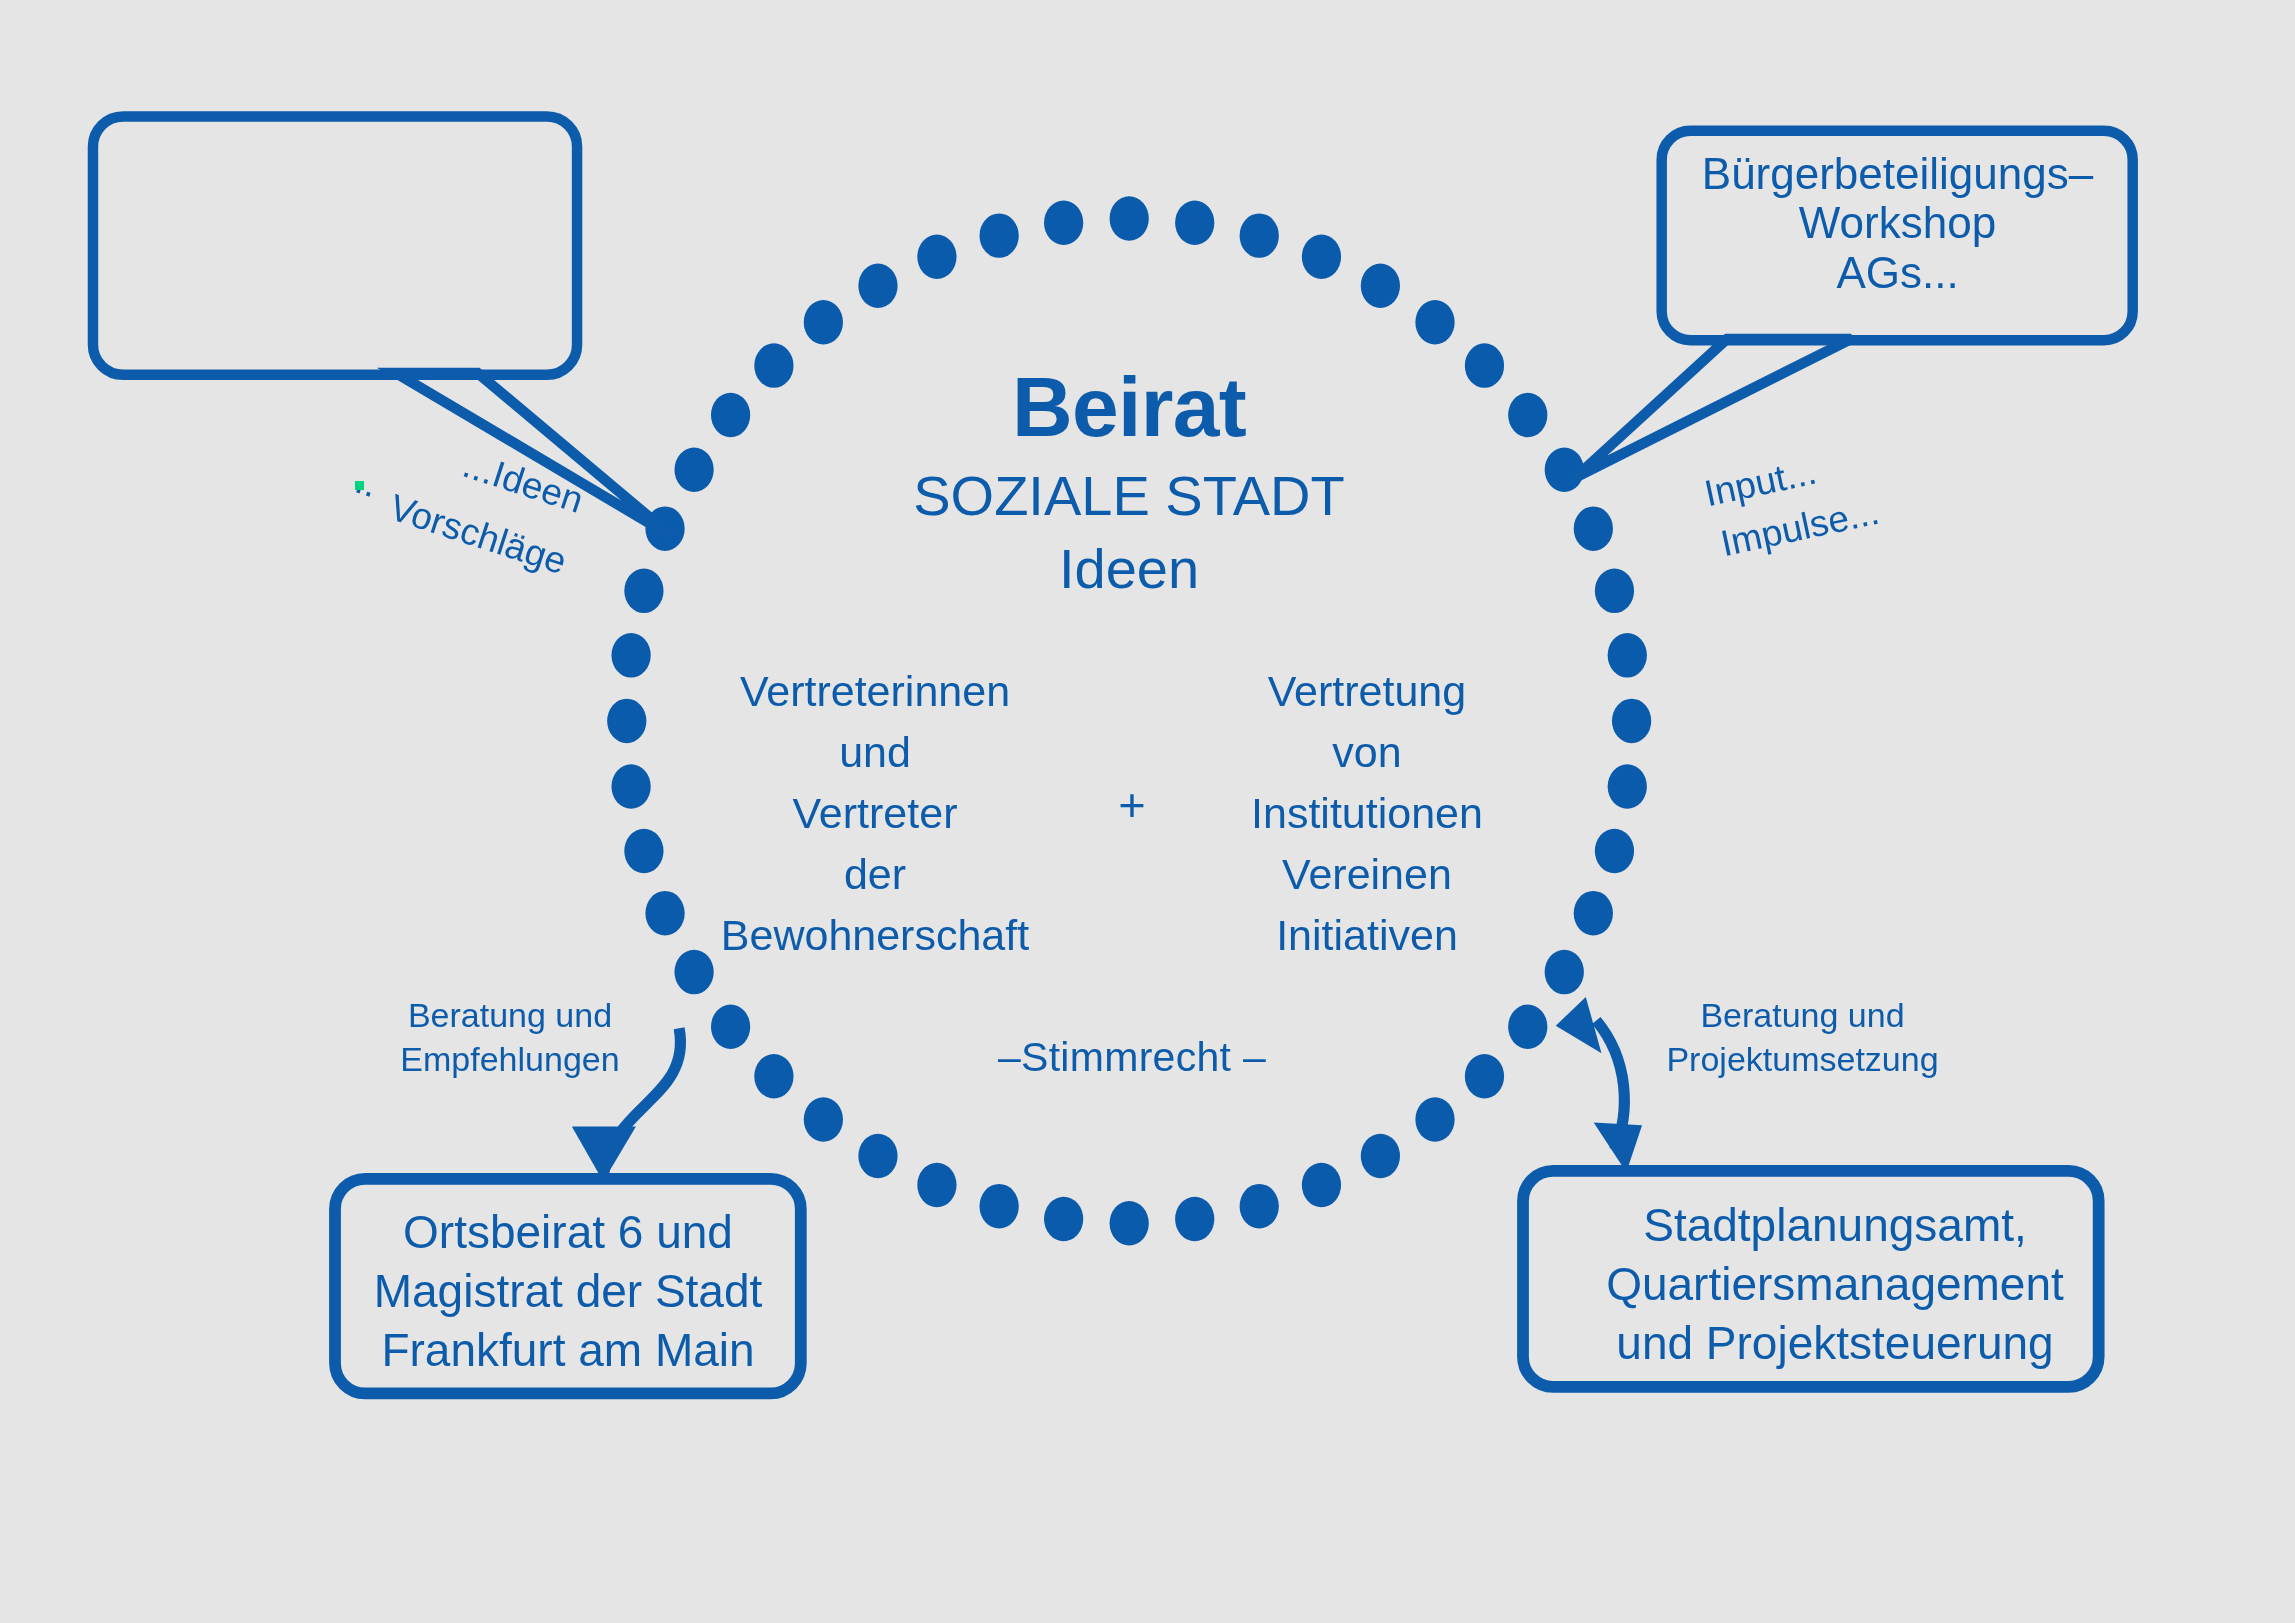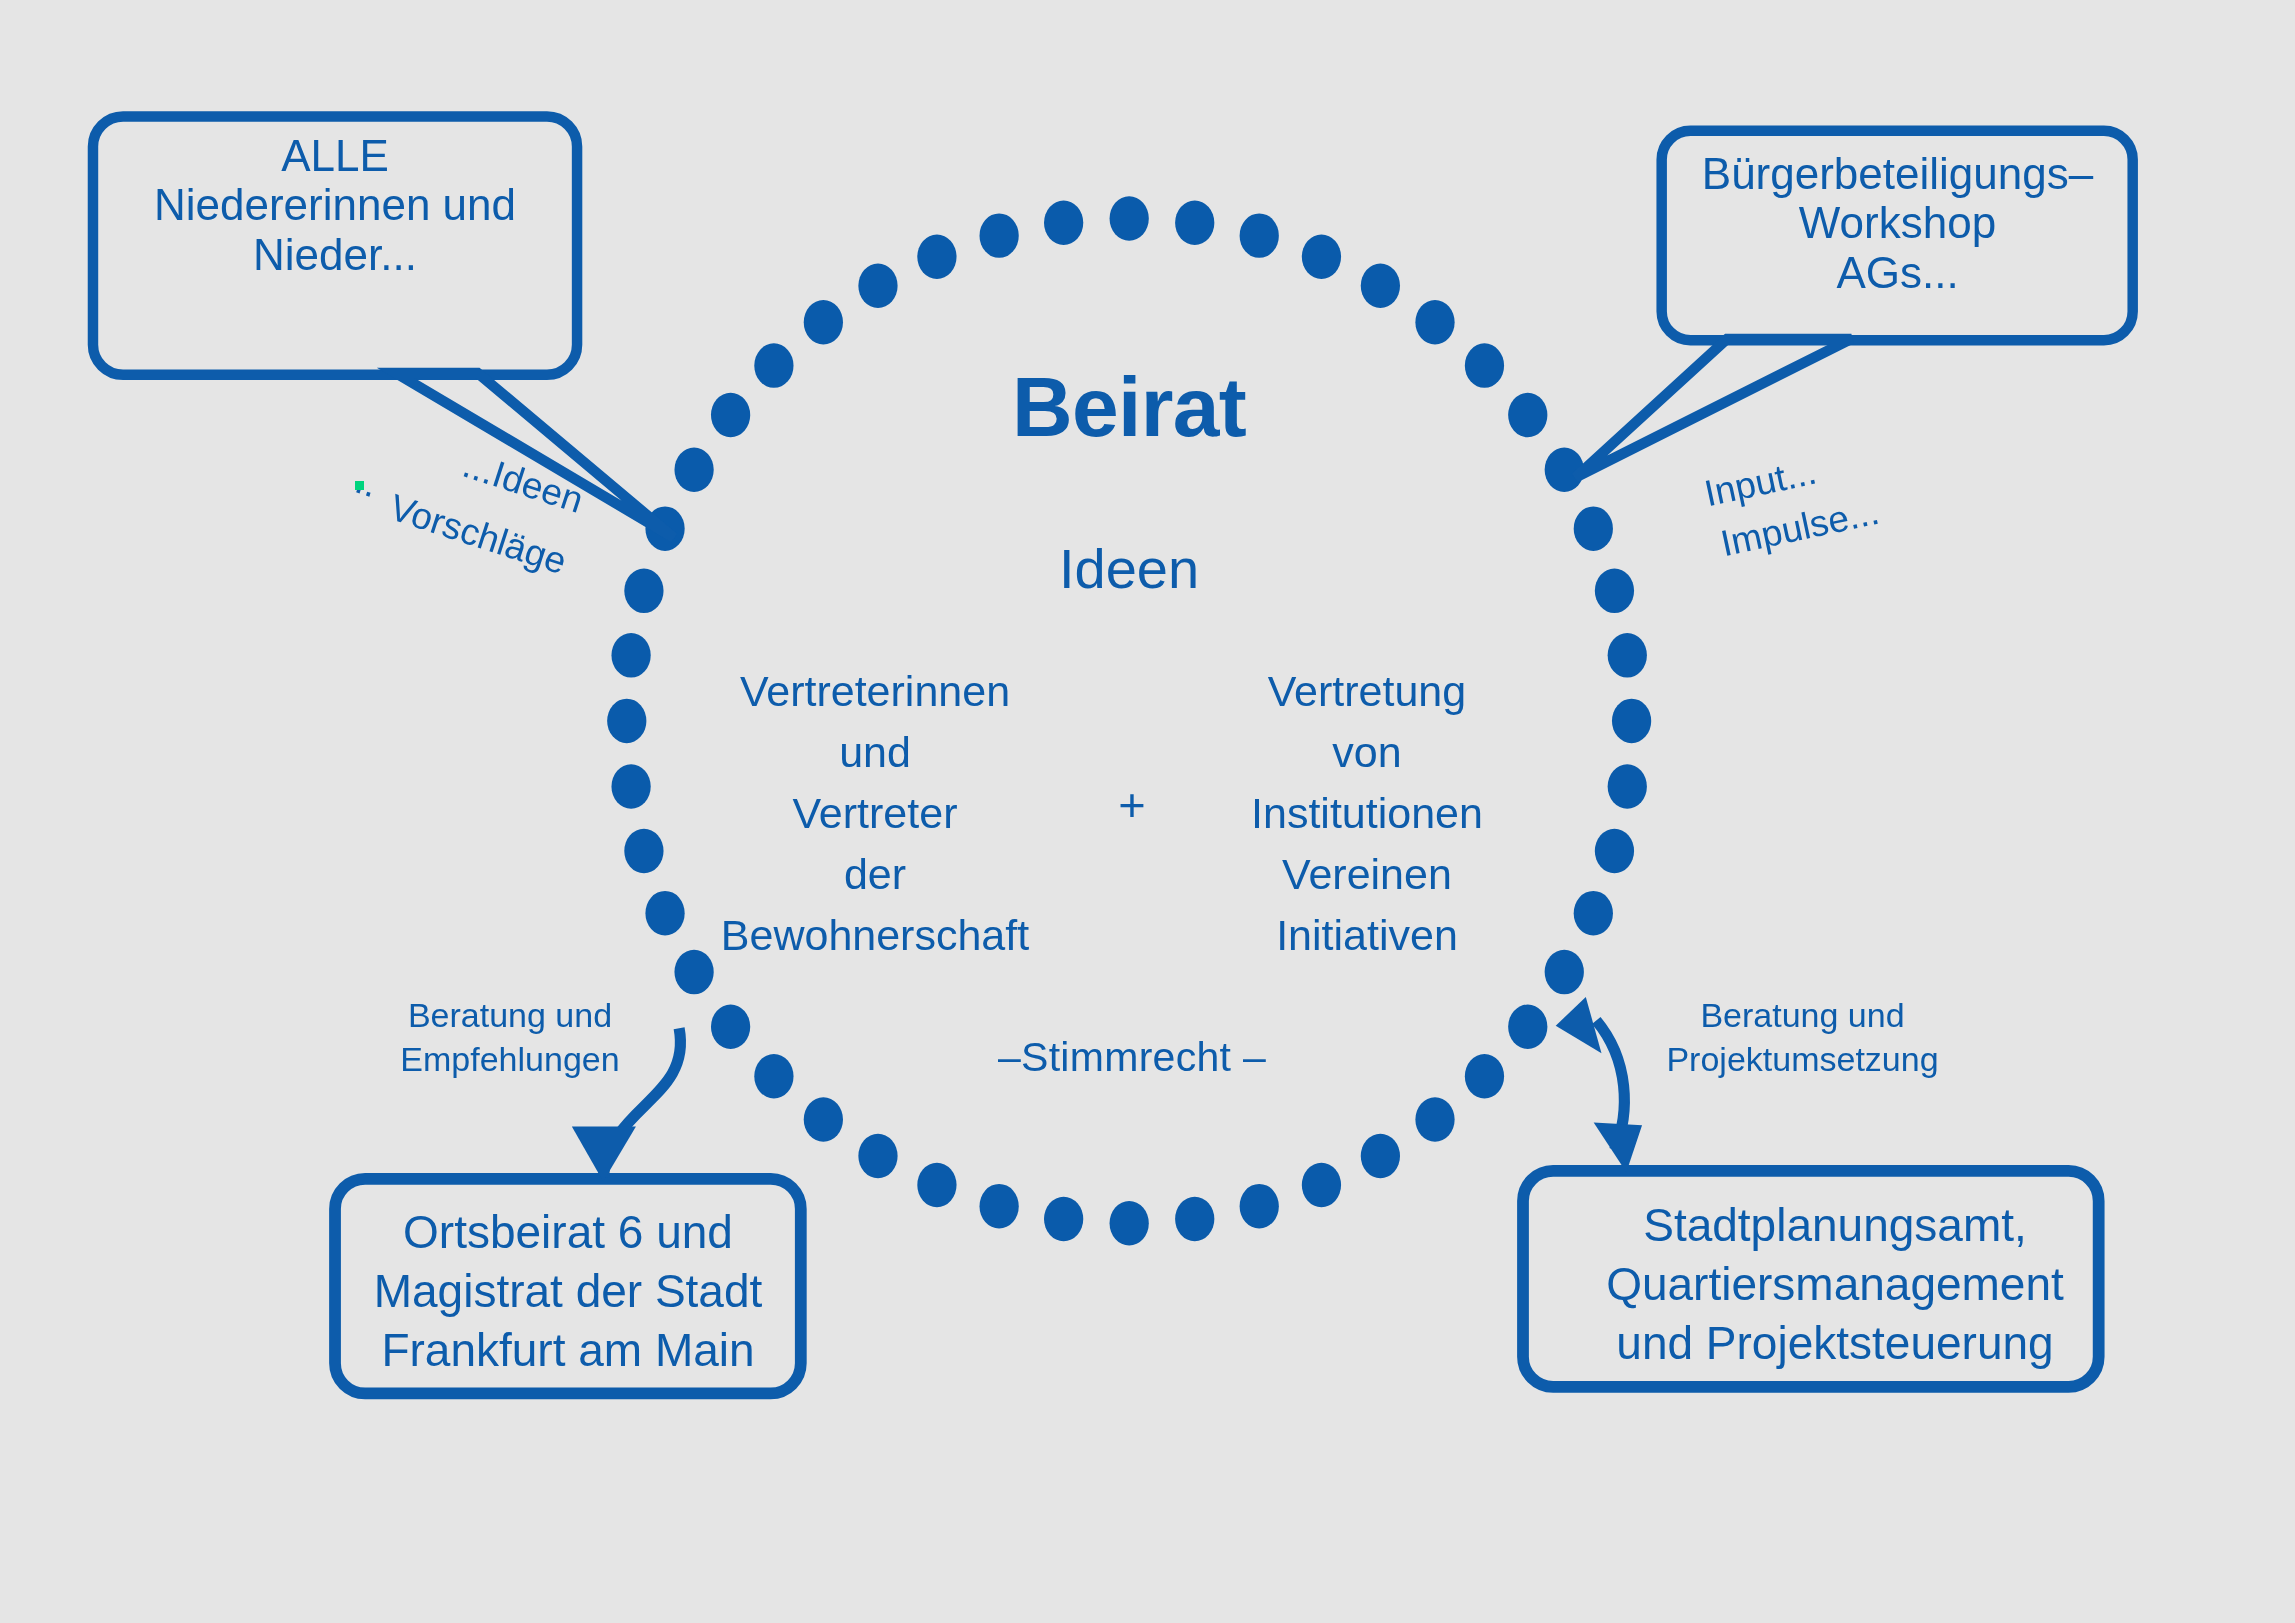--- a/index.html
+++ b/index.html
@@ -110,30 +110,28 @@
       <path d="M 922,1806 L 874,1722 L 972,1722 Z" fill="#0d5cab"></path>
     </g>
 
     <g>
       <path d="M 2440,1560 C 2490,1620 2492,1700 2468,1758" fill="none" stroke="#0d5cab" stroke-width="17" stroke-linecap="butt"></path>
       <path d="M 2424,1524 L 2448,1610 L 2378,1568 Z" fill="#0d5cab"></path>
       <path d="M 2486,1792 L 2436,1716 L 2510,1720 Z" fill="#0d5cab"></path>
     </g>
   </svg>
 
-  <div class="txt bubble-text" style="left:93px;top:131px;width:484px;">ALLE
-Niedererinnen und
-Nieder...</div>
 
   <div class="txt bubble-text" style="left:1662px;top:149px;width:471px;">Bürgerbeteiligungs–
 Workshop
 AGs...</div>
 
   <div class="txt" id="beirat-title" style="left:802px;top:360px;width:654px;">Beirat</div>
 
+  <div class="txt" id="soziale-stadt" style="left:802px;top:465px;width:654px;">SOZIALE STADT</div>
 
   <div class="txt" id="nied" style="left:802px;top:538px;width:654px;">Ideen</div>
 
   <div class="txt col-text" style="left:705px;top:661px;width:340px;">Vertreterinnen
 und
 Vertreter
 der
 Bewohnerschaft</div>
 
   <div class="txt" id="plus-sign" style="left:1073px;top:779px;width:118px;">+</div>

